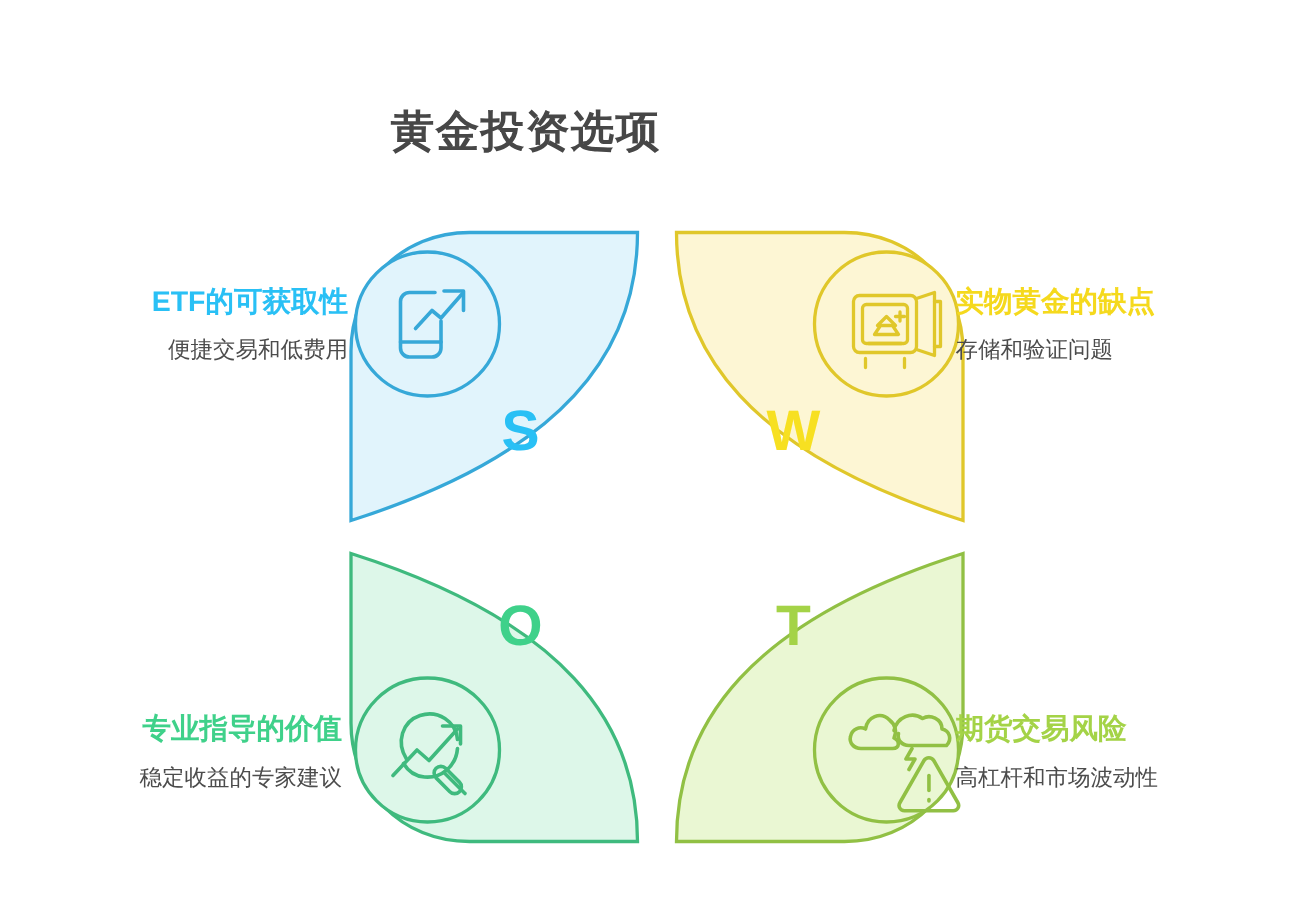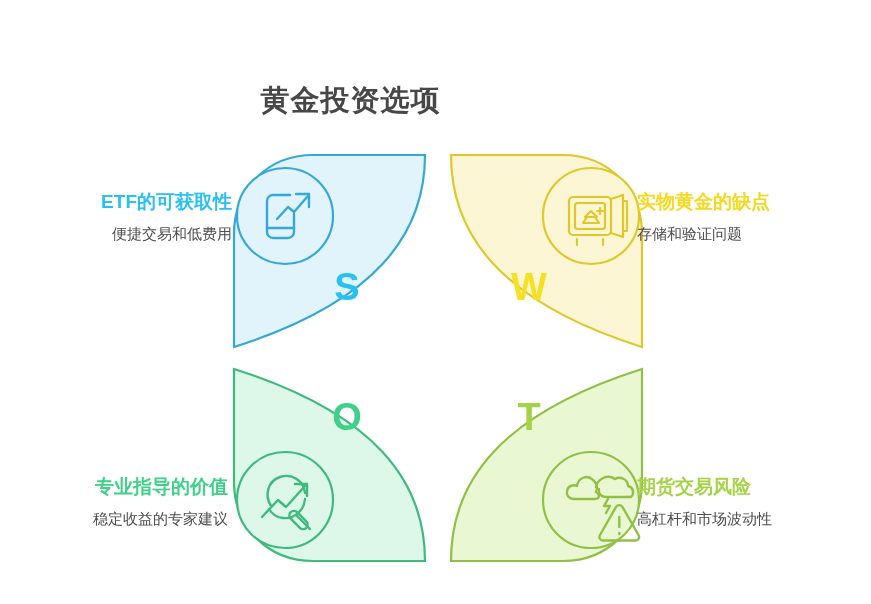--- a/index.html
+++ b/index.html
@@ -10,21 +10,21 @@
     width: 871px;
     height: 604px;
     background: #ffffff;
     font-family: "Liberation Sans", "DejaVu Sans", sans-serif;
     overflow: hidden;
     position: relative;
   }
 
   #page-title {
     position: absolute;
-    top: 81px;
+    top: 68px;
     left: 0;
     width: 701px;
     text-align: center;
     font-size: 29px;
     font-weight: bold;
     color: #474747;
     letter-spacing: 1px;
   }
 
   

